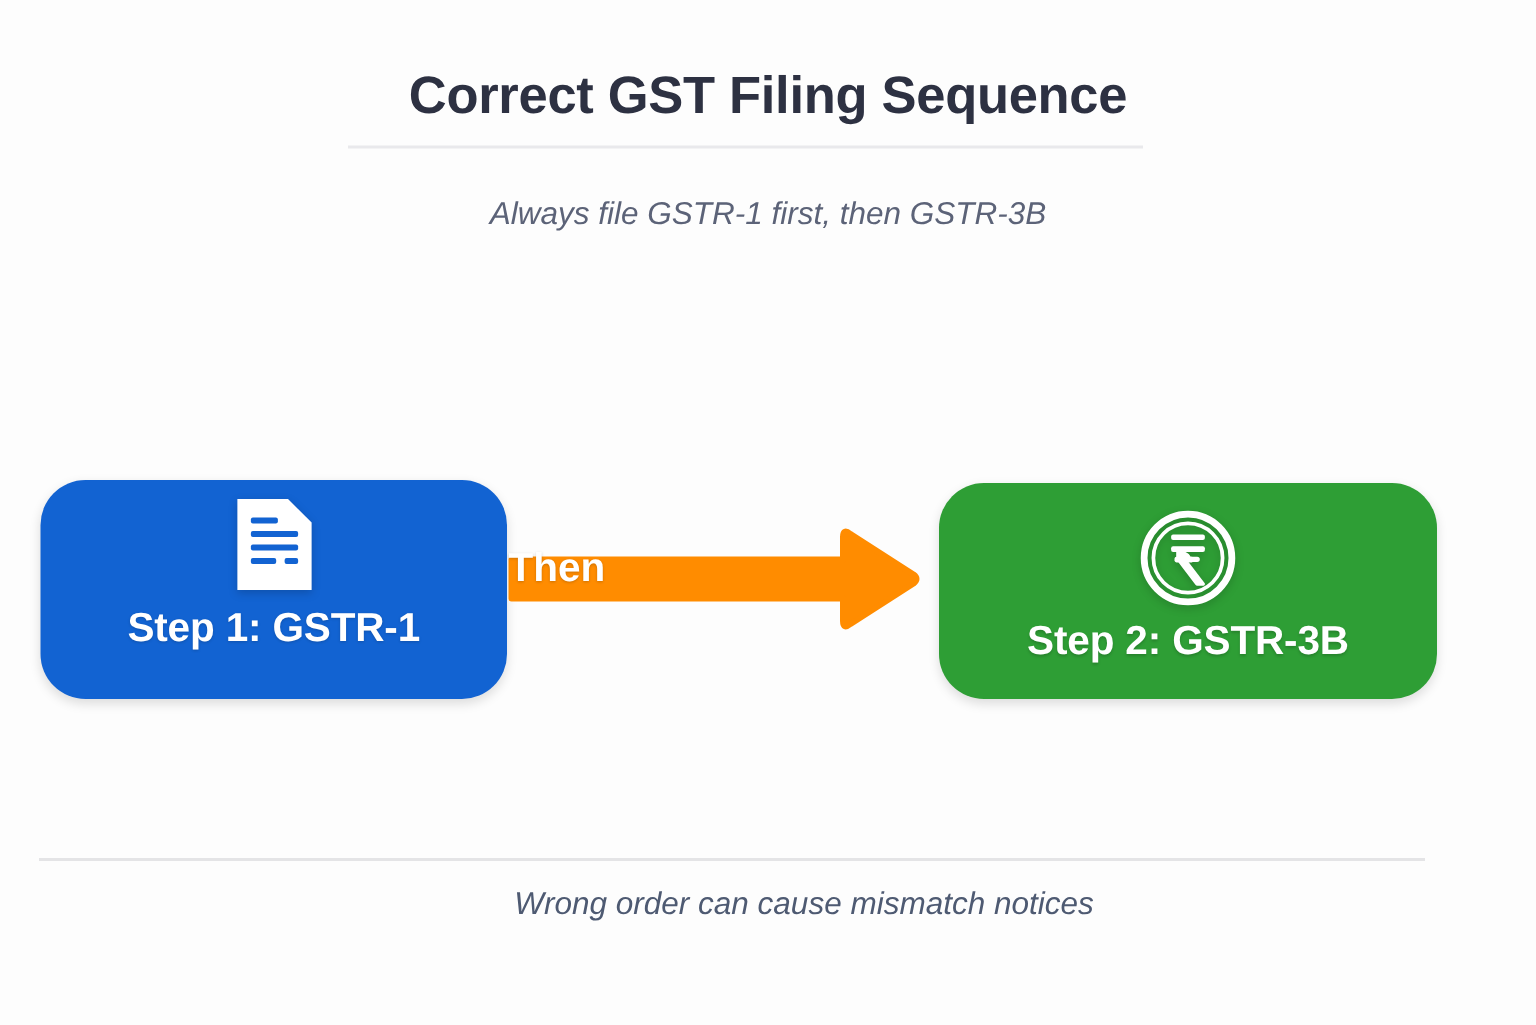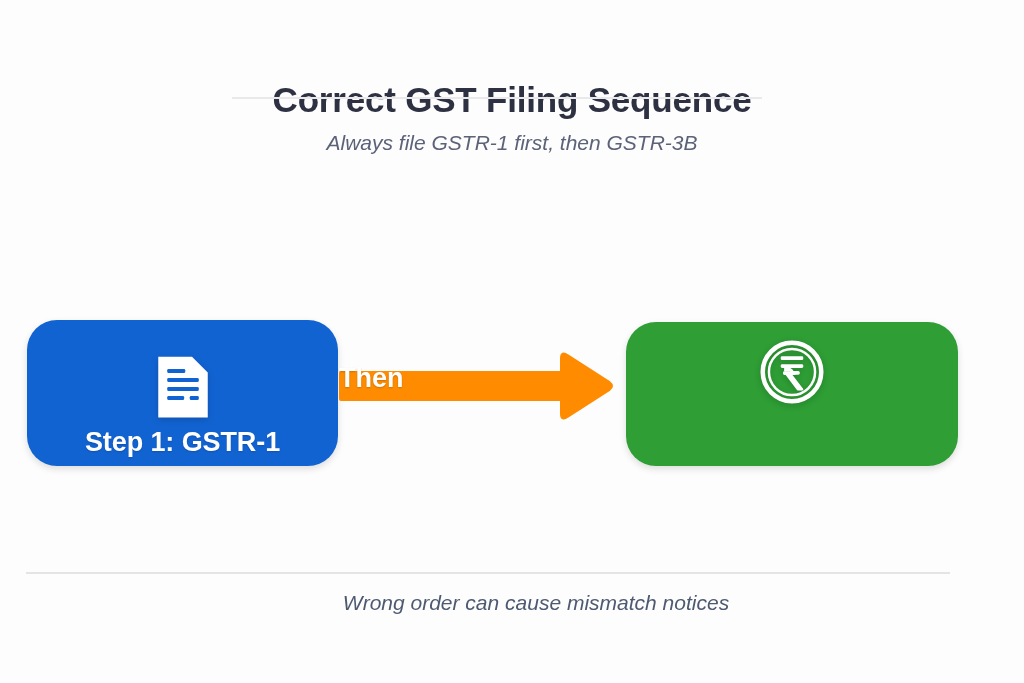--- a/index.html
+++ b/index.html
@@ -35,21 +35,20 @@
     left: 0;
     top: 42px;
     width: 1024px;
     text-align: center;
     font-size: 35px;
     font-weight: bold;
     color: #2D3142;
     letter-spacing: -0.2px;
     line-height: 44px;
     white-space: nowrap;
-    margin-top: 36px;
   }
   .title-divider {
     position: absolute;
     left: 232px;
     top: 97px;
     width: 530px;
     height: 2px;
     background: #E9E9EC;
   }
   .page-subtitle {
@@ -84,21 +83,21 @@
     align-items: center;
     justify-content: flex-start;
     box-sizing: border-box;
   }
   .step-card.blue {
     left: 27px;
     top: 2px;
     width: 311px;
     height: 146px;
     background: #1263D2;
-    padding-top: 31px;
+    padding-top: 7px;
   }
   .step-card.green {
     left: 626px;
     top: 4px;
     width: 332px;
     height: 144px;
     background: #2E9E35;
     padding-top: 14px;
   }
 
@@ -214,20 +213,21 @@
             <rect x="22" y="18" width="20" height="3.4" rx="1.2"></rect>
             <rect x="22" y="25" width="20" height="3.4" rx="1.2"></rect>
             <path d="M24.2 31.2 h13.2 a1.4 1.4 0 0 1 0 3.2 h-5.1 l9.4 12.2 a1.1 1.1 0 0 1 -0.9 1.9 h-3.3
                      a1.4 1.4 0 0 1 -1.1 -0.6 l-9.9 -13.1 a1.2 1.2 0 0 1 0.9 -2 h3.1
                      a4.6 4.6 0 0 0 0 -1.6 z"></path>
             <path d="M25 31.6 h8.6 a5.2 5.2 0 0 0 -3.1 -3.2 h-5.5 z"></path>
             <rect x="24" y="31.3" width="11.4" height="3.3" rx="1.2"></rect>
           </g>
         </svg>
       </span>
+      <span class="step-label">Step 2: GSTR-3B</span>
     </div>
 
   </div>
 
   <div class="footer-divider"></div>
   <div class="footer-note">Wrong order can cause mismatch notices</div>
 
 </div>
 
 </body></html>

